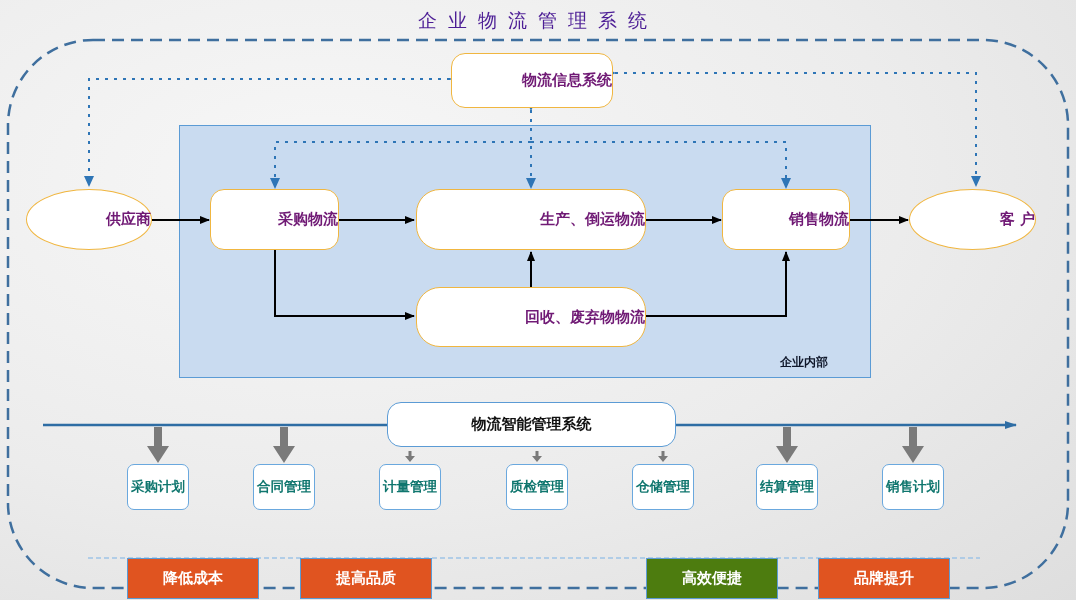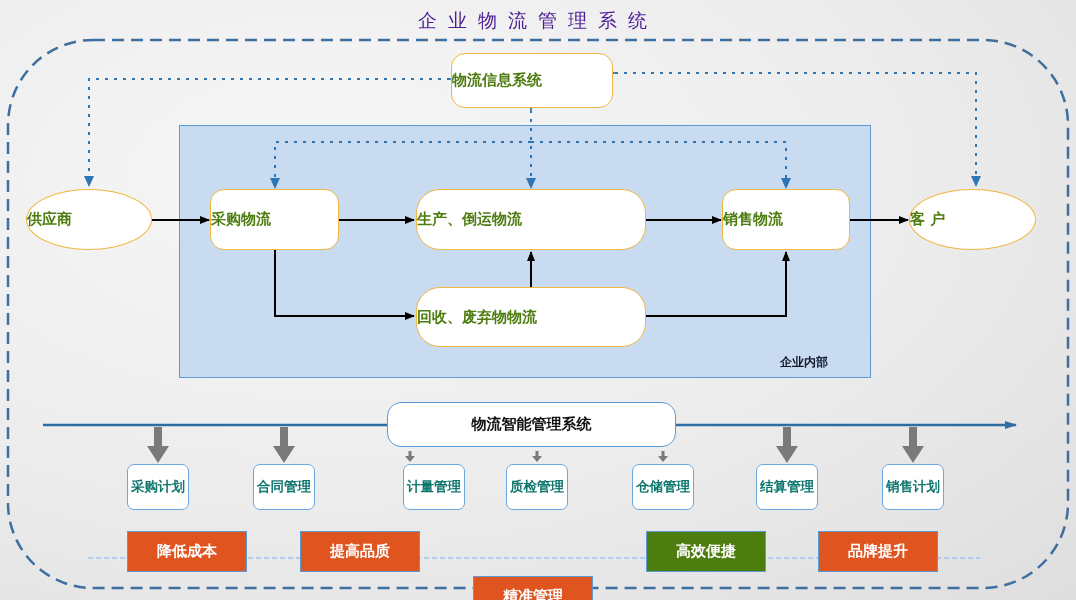--- a/index.html
+++ b/index.html
@@ -8,22 +8,22 @@
       background: radial-gradient(ellipse at 30% 30%, #f7f7f7 0%, #ececec 55%, #dedede 100%);
       font-family: "DejaVu Sans", "Liberation Sans", sans-serif;
     }
     #canvas { position: absolute; left: 0; top: 0; }
     .abs { position: absolute; box-sizing: border-box; }
     .title {
       left: 0; top: 8px; width: 1076px; text-align: center;
       font-size: 19px; letter-spacing: 11px; color: #4c1d95; font-weight: normal;
     }
     .node {
-      display: flex; align-items: center; justify-content: flex-start;
-      background: #fff; border: 1.5px solid #f0b640; color: #4d7c0f;
+      display: flex; align-items: center; justify-content: flex-end;
+      background: #fff; border: 1.5px solid #f0b640; color: #701a75;
       font-weight: bold; font-size: 15px;
     }
     .rect-node { border-radius: 14px; }
     .pill-node { border-radius: 24px; }
     .ellipse-node { border-radius: 50%; }
     .enterprise {
       left: 179px; top: 125px; width: 692px; height: 253px;
       background: #c9dbf0; border: 1px solid #5b9bd5;
     }
     .enterprise-label {
@@ -34,21 +34,21 @@
       background: #fff; border: 1.5px solid #5b9bd5; border-radius: 14px;
       display: flex; align-items: center; justify-content: center;
       font-size: 15px; font-weight: bold; color: #111;
     }
     .module {
       width: 62px; height: 46px; background: #fff; border: 1.5px solid #6aa8de;
       border-radius: 7px; display: flex; align-items: center; justify-content: center;
       font-size: 13.5px; font-weight: bold; color: #0f766e; top: 464px;
     }
     .benefit {
-      width: 120px; height: 41px; top: 531px; background: #e05420;
+      width: 132px; height: 41px; top: 558px; background: #e05420;
       border: 1px solid #5b9bd5; color: #fff; font-size: 15px; font-weight: bold;
       display: flex; align-items: center; justify-content: center;
     }
   </style>
 </head>
 <body>
 
 <svg id="canvas" width="1076" height="600">
   <defs>
     <marker id="blackArrow" markerWidth="10" markerHeight="10" refX="9" refY="5" orient="auto" markerUnits="userSpaceOnUse">
@@ -146,21 +146,21 @@
   <span>物流智能管理系统</span>
 </div>
 
 <div id="modules">
     <div class="abs module" style="left: 127px;">
       <span>采购计划</span>
     </div>
     <div class="abs module" style="left: 253px;">
       <span>合同管理</span>
     </div>
-    <div class="abs module" style="left: 379px; margin-left: 24px;">
+    <div class="abs module" style="left: 379px;">
       <span>计量管理</span>
     </div>
     <div class="abs module" style="left: 506px;">
       <span>质检管理</span>
     </div>
     <div class="abs module" style="left: 632px;">
       <span>仓储管理</span>
     </div>
     <div class="abs module" style="left: 756px;">
       <span>结算管理</span>

